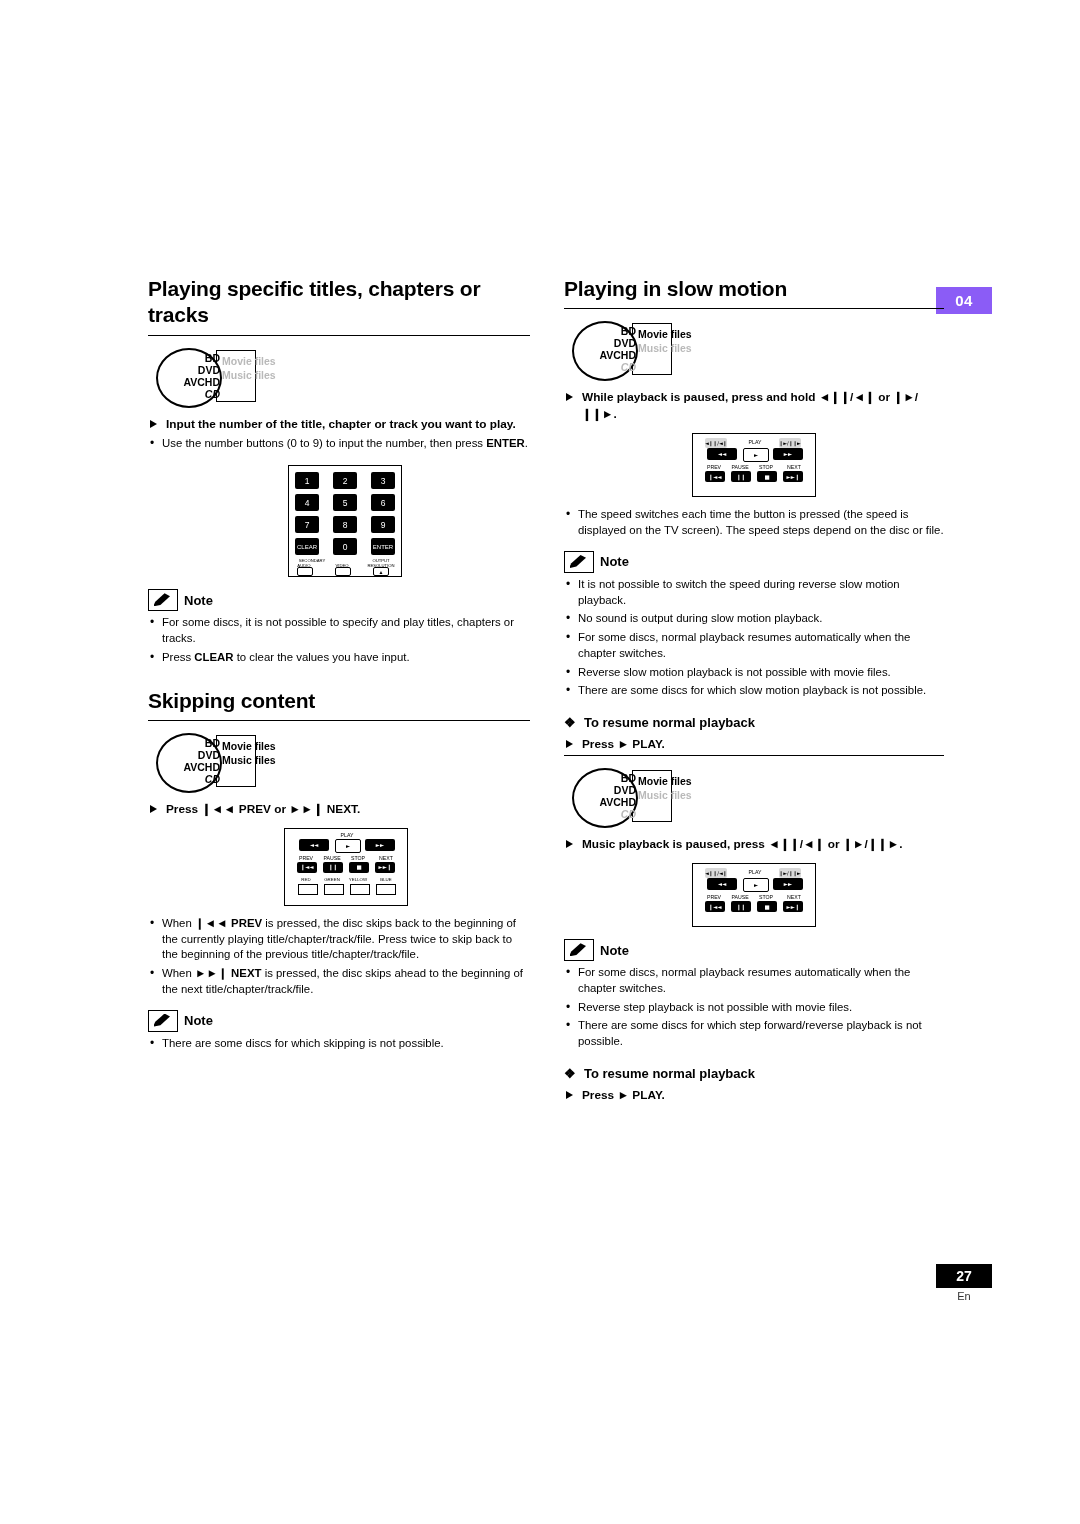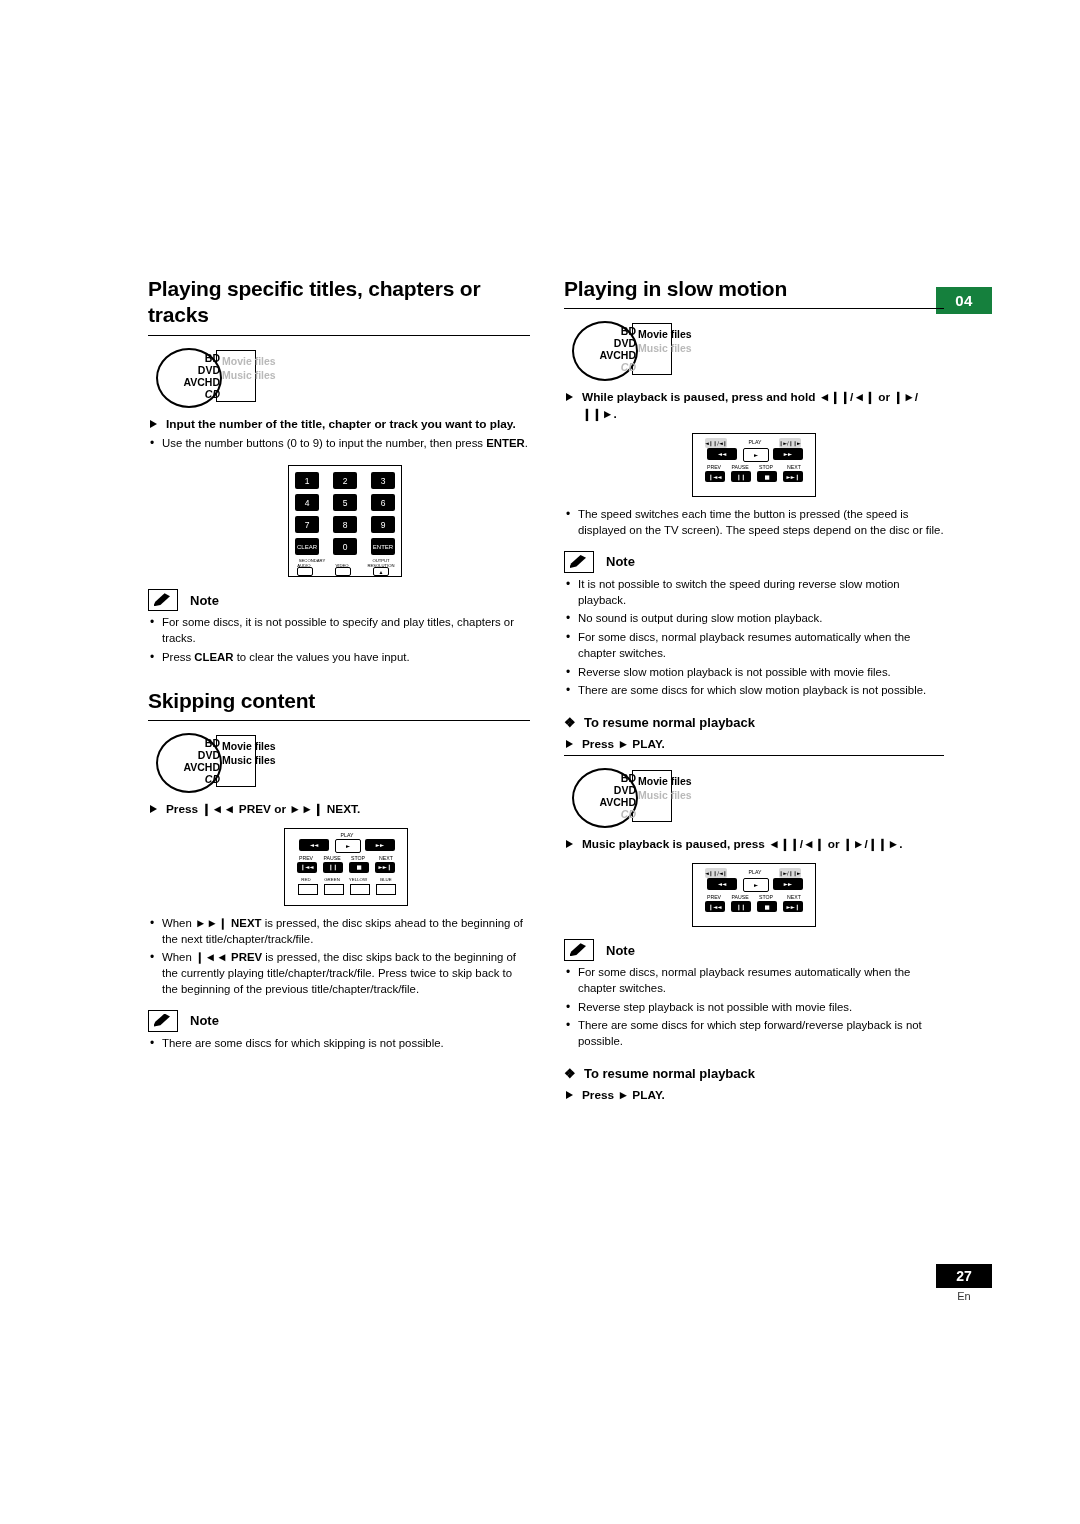--- a/index.html
+++ b/index.html
@@ -46,21 +46,21 @@
     border-bottom: 1.6px solid #000;
     margin-bottom: 10px;
   }
   
   .chapter-tab {
     position: absolute;
     left: 936px;
     top: 287px;
     width: 56px;
     height: 27px;
-    background: #15803d;
+    background: #8b5cf6;
     color: #fff;
     font-size: 15px;
     font-weight: bold;
     display: flex;
     align-items: center;
     justify-content: center;
     letter-spacing: 0.5px;
   }
   
   .page-num-box {
@@ -171,21 +171,21 @@
     font-size: 12px;
   }
   .bullet b { font-weight: bold; }
   
   .note {
     margin: 12px 0 4px 0;
   }
   .note-head {
     display: flex;
     align-items: center;
-    gap: 12px;
+    gap: 6px;
     font-size: 13px;
     font-weight: bold;
     margin-bottom: 4px;
   }
   .note-icon {
     width: 28px;
     height: 20px;
     border: 1.3px solid #000;
     display: inline-block;
     position: relative;
@@ -368,22 +368,22 @@
       <div class="rm-lbl" style="left:8px;  top:48px; width:26px; font-size:4.4px;">RED</div>
       <div class="rm-lbl" style="left:34px; top:48px; width:26px; font-size:4.4px;">GREEN</div>
       <div class="rm-lbl" style="left:60px; top:48px; width:26px; font-size:4.4px;">YELLOW</div>
       <div class="rm-lbl" style="left:88px; top:48px; width:26px; font-size:4.4px;">BLUE</div>
       <div class="colorbtn" style="left:13px; top:55px;"></div>
       <div class="colorbtn" style="left:39px; top:55px;"></div>
       <div class="colorbtn" style="left:65px; top:55px;"></div>
       <div class="colorbtn" style="left:91px; top:55px;"></div>
     </div>
 
+    <div class="bullet">When <span class="sp">❙◄◄</span> <b>PREV</b> is pressed, the disc skips back to the beginning of the currently playing title/chapter/track/file. Press twice to skip back to the beginning of the previous title/chapter/track/file.</div>
     <div class="bullet">When <span class="sp">►►❙</span> <b>NEXT</b> is pressed, the disc skips ahead to the beginning of the next title/chapter/track/file.</div>
-    <div class="bullet">When <span class="sp">❙◄◄</span> <b>PREV</b> is pressed, the disc skips back to the beginning of the currently playing title/chapter/track/file. Press twice to skip back to the beginning of the previous title/chapter/track/file.</div>
 
     <div class="note">
       <div class="note-head">
         <span class="note-icon"></span>
         <span>Note</span>
       </div>
       <div class="bullet">There are some discs for which skipping is not possible.</div>
     </div>
 
   </div>

